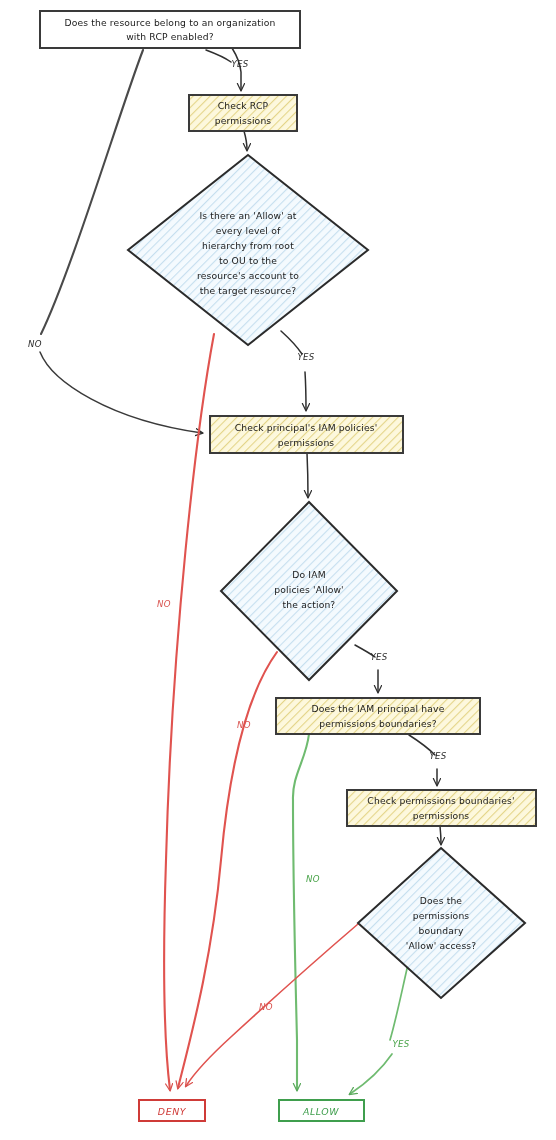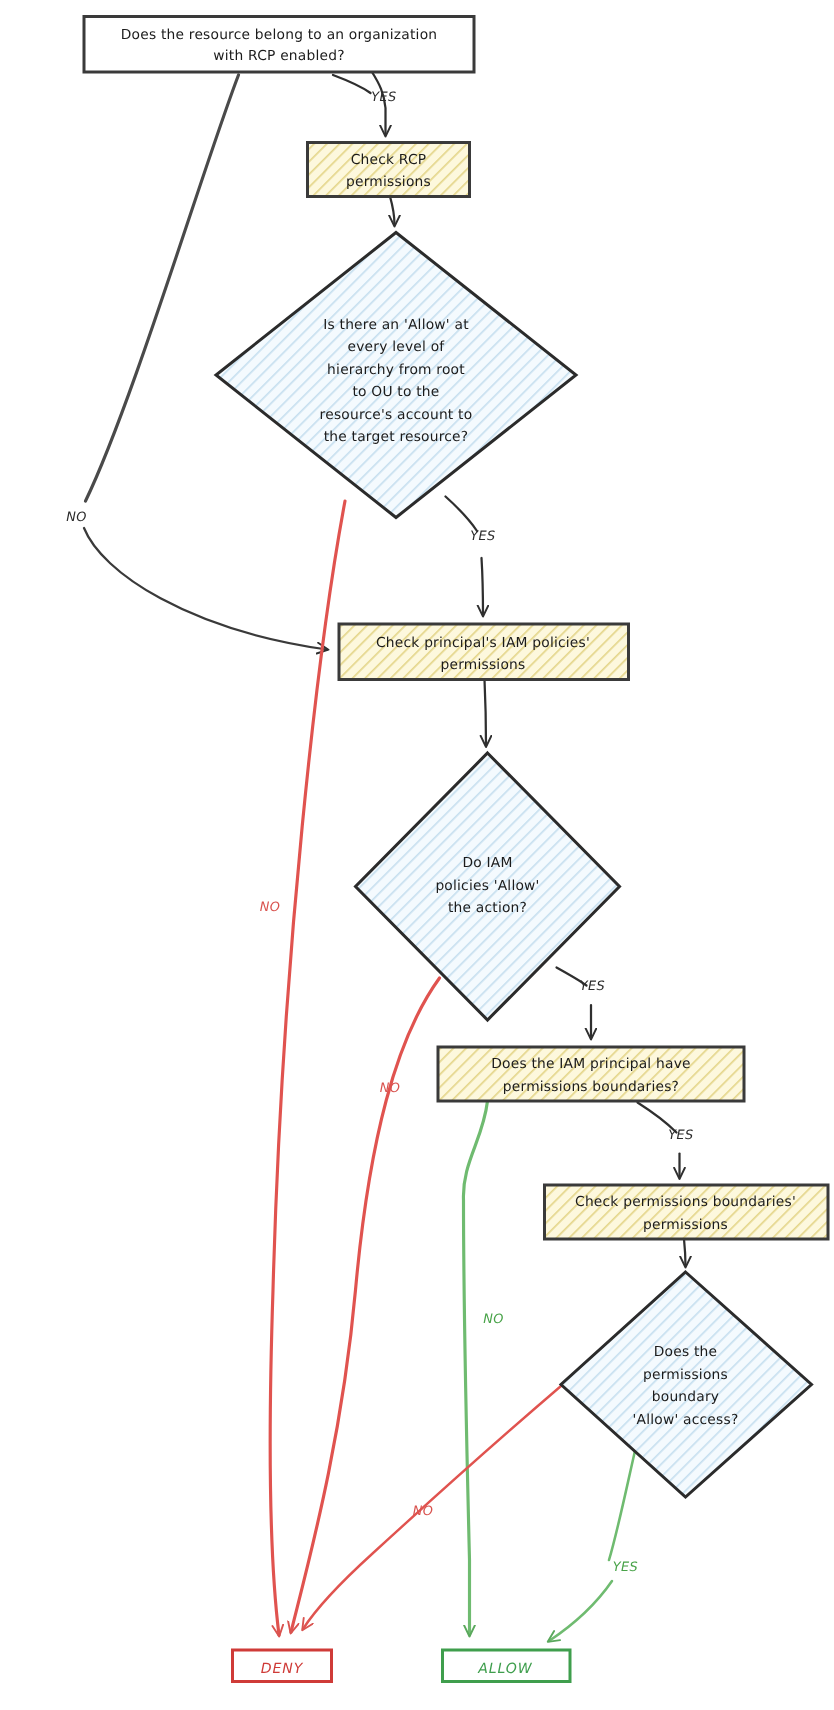--- a/index.html
+++ b/index.html
@@ -11,21 +11,20 @@
     width: 556px;
     height: 1140px;
     overflow: hidden;
     font-family: "DejaVu Sans", sans-serif;
   }
   #canvas {
     position: relative;
     width: 536px;
     height: 1140px;
     background: #ffffff;
-    margin-left: 16px;
   }
   svg#flow {
     position: absolute;
     left: 0;
     top: 0;
     width: 556px;
     height: 1140px;
   }
   .node-text {
     font-family: "DejaVu Sans", sans-serif;

